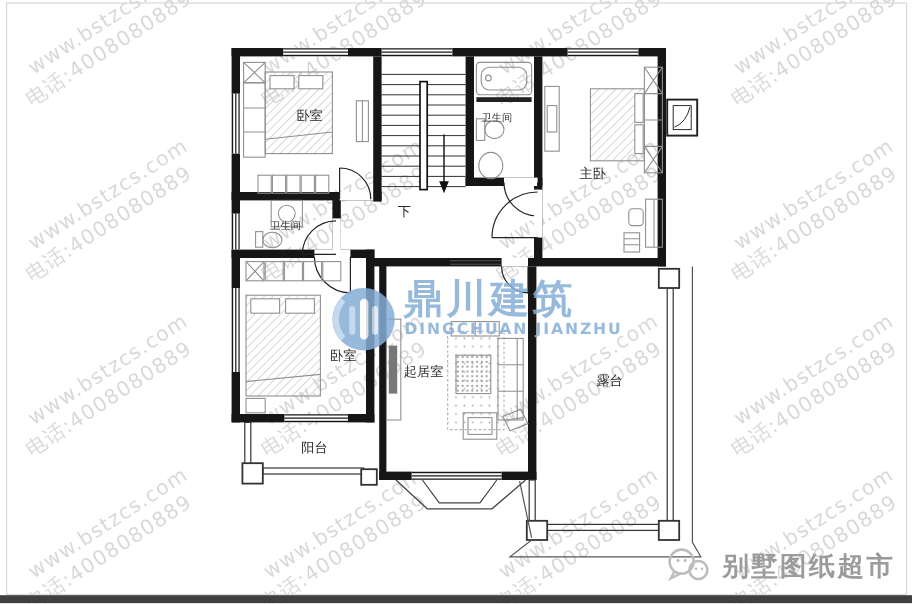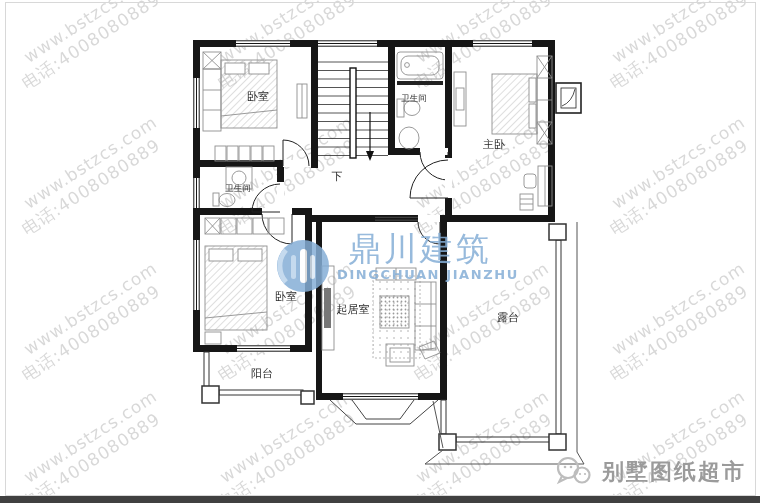--- a/index.html
+++ b/index.html
@@ -9,21 +9,21 @@
         border:1px solid #d8d8d8;z-index:5;pointer-events:none;}
   .bottom-bar{position:absolute;left:0;bottom:0;width:760px;height:7px;z-index:6;}
   .wm-layer{position:absolute;inset:0;z-index:1;}
   .wm{position:absolute;transform:rotate(-33deg);transform-origin:left top;
       white-space:nowrap;font-size:17px;line-height:21px;color:rgba(125,125,125,.30);
       letter-spacing:1px;}
   .wm .l2{display:block;margin-left:-16px;}
   .plan-svg{position:absolute;left:0;top:0;z-index:2;}
   .logo{position:absolute;left:274px;top:233px;z-index:3;opacity:.85;}
   .logo-icon{position:absolute;left:0;top:4px;}
-  .logo-cn{position:absolute;left:74px;top:-6px;font-size:33px;font-weight:400;
+  .logo-cn{position:absolute;left:62px;top:-6px;font-size:33px;font-weight:700;
       letter-spacing:3px;color:#85aed6;white-space:nowrap;}
   .logo-en{position:absolute;left:63px;top:34px;font-size:13px;font-weight:700;
       letter-spacing:1.6px;color:#85aed6;white-space:nowrap;}
   .footer{position:absolute;right:14px;bottom:13px;z-index:4;display:flex;
       align-items:center;gap:8px;}
   .footer-text{font-size:22px;font-weight:700;letter-spacing:2px;color:#9b9b9b;}
   svg text{font-family:"DejaVu Sans",sans-serif;}
 </style>
 </head>
 <body>

